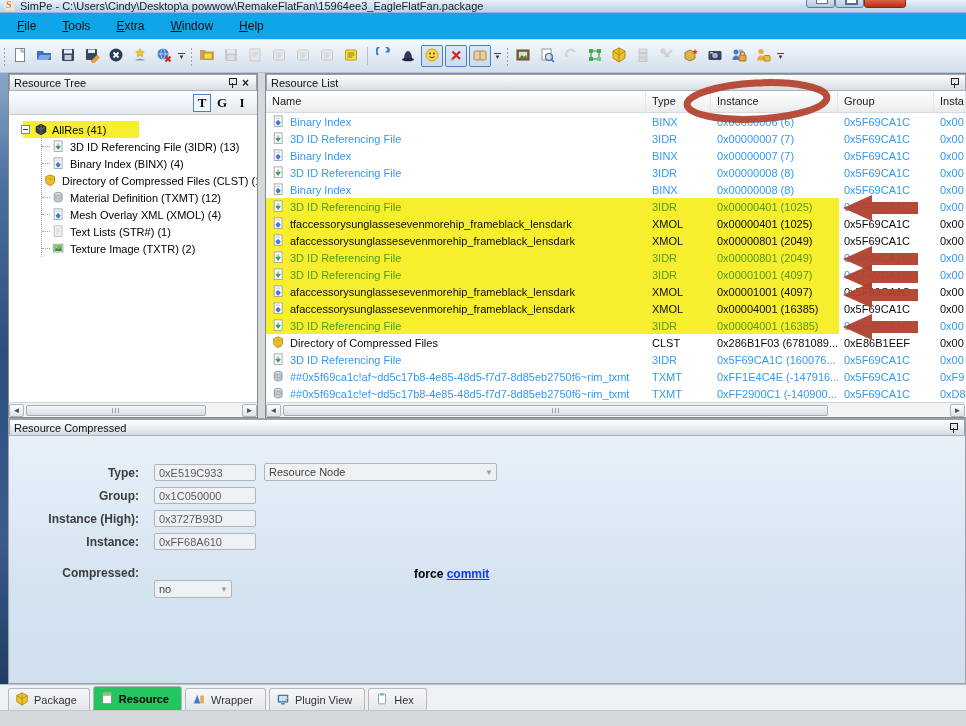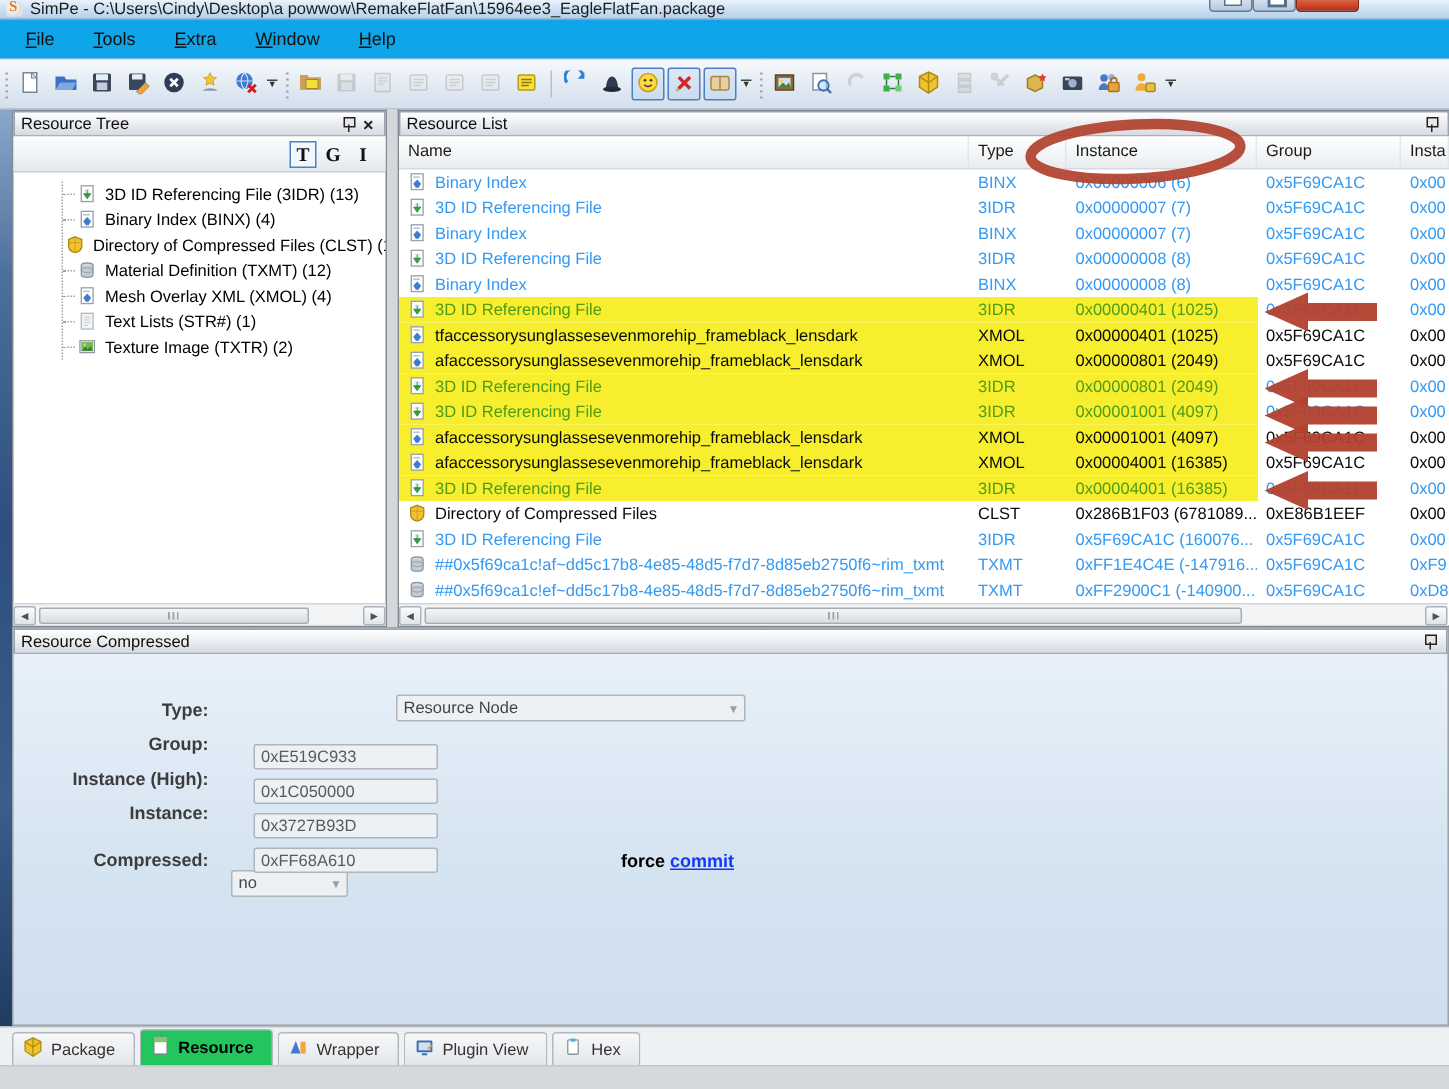--- a/index.html
+++ b/index.html
@@ -93,22 +93,22 @@
   .lrow .n { width:380px; display:flex; align-items:center; }
   .lrow .n svg { width:14px; height:14px; margin-right:4px; flex:0 0 auto; }
   .lrow .t { width:65px; } .lrow .i { width:127px; } .lrow .g { width:96px; } .lrow .h { flex:1; }
   .fg-blue { color:#3399f3; } .fg-black { color:#0a0a0a; } .fg-green { color:#4e9c18; }
 
   
   .info-panel { position:absolute; left:8px; top:418px; width:958px; height:266px;
     background:linear-gradient(#eaf2fa,#d5e4f1 60%,#cfdfee); border:1px solid #9ba2ab; }
   .info-body { position:relative; height:248px; }
   .fld-label { position:absolute; width:130px; text-align:right; font-weight:bold; color:#3c3c3c; font-size:12px; }
-  .fld-input { position:absolute; left:160px; width:123px; height:17px; background:#eef1f4; border:1px solid #b0b5bb; border-radius:2px;
-    color:#5a5a5a; padding:2px 4px; font-size:11px;margin-top:32px; }
+  .fld-input { position:absolute; left:145px; width:102px; height:17px; background:#eef1f4; border:1px solid #b0b5bb; border-radius:2px;
+    color:#5a5a5a; padding:2px 4px; font-size:11px; }
   .dropdown { position:absolute; height:18px; background:#eef1f4; border:1px solid #b0b5bb; border-radius:2px; color:#444;
     padding:2px 4px; font-size:11px; }
   .dropdown .dd-arrow { position:absolute; right:3px; top:4px; font-size:8px; color:#9aa0a6; }
   .force-commit { position:absolute; left:405px; top:131px; font-size:12px; }
   .force-commit .force { font-weight:bold; color:#000; }
   .force-commit a { font-weight:bold; color:#1538f0; text-decoration:underline; }
 
   
   .tabbar { position:absolute; left:0; top:684px; width:966px; height:26px; background:#eef1f4; border-top:1px solid #b9bfc6;
     display:flex; align-items:flex-end; padding-left:8px; }
@@ -371,20 +371,29 @@
           <span class="pin-glyph"></span>
         </span>
       <span class="ph-icon" style="font-size:12px;">×</span>
     </div>
     <div class="tgi-row" id="tgi-row">
         <span class="tgi-btn sel">T</span>
         <span class="tgi-btn">G</span>
         <span class="tgi-btn">I</span>
       </div>
     <div class="tree-body" id="tree-body">
+        <div class="tree-row tree-root-row">
+          <span class="hl-band"></span>
+          <span class="expander"></span>
+          <span class="t-icon"><svg viewBox="0 0 16 16" xmlns="http://www.w3.org/2000/svg">
+              <path d="M8 1.5l5.5 2.8v6L8 13.5 2.5 10.3v-6z" fill="#3a3f47" stroke="#14171c"></path>
+              <path d="M8 1.5v12M2.5 4.3L8 7.5l5.5-3.2" stroke="#6a7078" fill="none" stroke-width=".8"></path>
+            </svg></span>
+          <span class="t-label">AllRes (41)</span>
+        </div>
         <div class="tree-children">
   <div class="tree-row">
     <span class="t-icon"><svg viewBox="0 0 16 16" xmlns="http://www.w3.org/2000/svg">
                 <rect x="2.5" y="1" width="9" height="12" fill="#fff" stroke="#98a0a8"></rect>
                 <path d="M5 3.5h4v3H5z" fill="#e7ebef"></path>
                 <path d="M7 4v4.2M4.3 7L7 10.8 9.7 7z" fill="#2fae3e" stroke="#1d7f2a" stroke-width=".6"></path>
               </svg></span>
     <span class="t-label">3D ID Referencing File (3IDR) (13)</span>
   </div>
 

